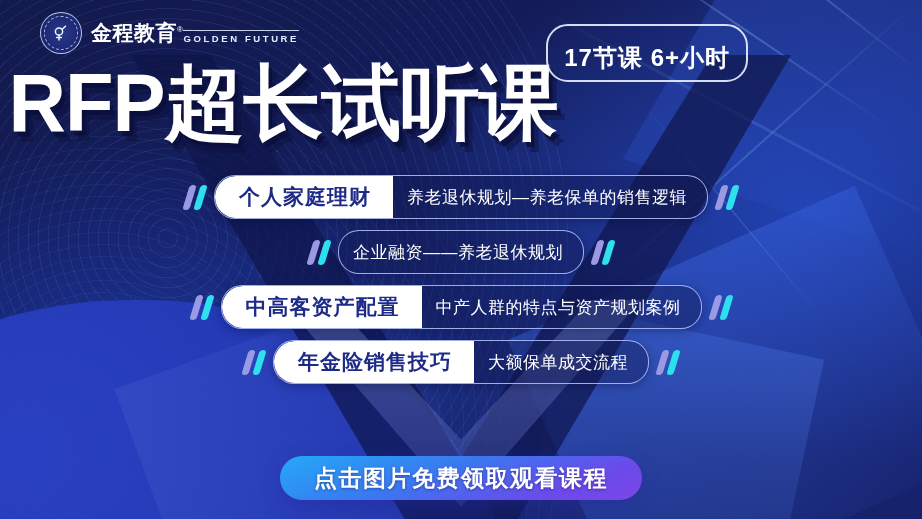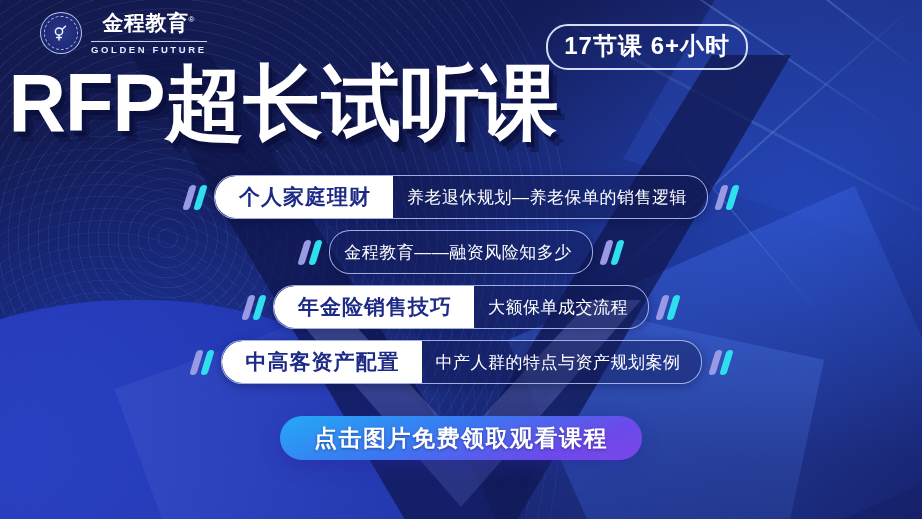--- a/index.html
+++ b/index.html
@@ -120,37 +120,37 @@
     display: flex; align-items: center; justify-content: center;
     position: relative; flex: none;
   }
   .logo-mark::after {
     content: "";
     position: absolute; inset: 3.2px;
     border-radius: 50%;
     border: 1px dashed rgba(220,230,255,0.75);
   }
   .logo-mark svg { position: relative; z-index: 2; }
-  .logo-text { display: flex; flex-direction: column; line-height: 1; align-items: center; }
+  .logo-text { display: flex; flex-direction: row; line-height: 1; }
   .logo-cn {
     color: #ffffff; font-size: 21px; font-weight: 700;
     letter-spacing: .5px; position: relative;
   }
   .logo-cn sup { font-size: 8px; vertical-align: super; font-weight: 400; }
   .logo-en {
     color: #e6ecff; font-size: 9.5px; font-weight: 700;
     letter-spacing: 2.6px; margin-top: 8px;
     border-top: 1px solid rgba(235,240,255,0.85);
     padding-top: 3px;
   }
 
   
   .badge {
     position: absolute; right: 174px; top: 24px;
-    padding: 4px 16px 6px;
+    padding: 16px 16px 6px;
     border: 2px solid rgba(230,238,255,0.92);
     border-radius: 22px;
     color: #ffffff;
     font-size: 24px; font-weight: 700;
     letter-spacing: 1px;
     white-space: nowrap;
     z-index: 8;
   }
 
   
@@ -211,21 +211,21 @@
     color: #ffffff;
     font-size: 17px; font-weight: 400;
     display: flex; align-items: center;
     padding: 0 20px 0 14px;
     letter-spacing: .5px;
     white-space: nowrap;
   }
 
   
   .cta {
-    position: absolute; left: 50%; top: 416px;
+    position: absolute; left: 50%; top: 456px;
     transform: translateX(-50%);
     z-index: 9;
     padding: 0 34px;
     height: 44px;
     display: flex; align-items: center; justify-content: center;
     border-radius: 22px;
     background: linear-gradient(160deg, #24a9f7 0%, #3a78f0 42%, #6c49ea 78%, #7b47e8 100%);
     color: #ffffff;
     font-size: 23px; font-weight: 700;
     letter-spacing: 1.5px;
@@ -296,21 +296,36 @@
         <div class="slash cyan"></div>
       </div>
     </div>
 
     <div class="row">
       <div class="slashes">
         <div class="slash purple"></div>
         <div class="slash cyan"></div>
       </div>
       <div class="capsule">
-        <div class="cap-right">金程教育——融资风险知多少</div>
+        <div class="cap-right">企业融资——养老退休规划</div>
+      </div>
+      <div class="slashes">
+        <div class="slash purple"></div>
+        <div class="slash cyan"></div>
+      </div>
+    </div>
+
+    <div class="row">
+      <div class="slashes">
+        <div class="slash purple"></div>
+        <div class="slash cyan"></div>
+      </div>
+      <div class="capsule">
+        <div class="cap-left">中高客资产配置</div>
+        <div class="cap-right">中产人群的特点与资产规划案例</div>
       </div>
       <div class="slashes">
         <div class="slash purple"></div>
         <div class="slash cyan"></div>
       </div>
     </div>
 
     <div class="row">
       <div class="slashes">
         <div class="slash purple"></div>
@@ -319,32 +334,17 @@
       <div class="capsule">
         <div class="cap-left">年金险销售技巧</div>
         <div class="cap-right">大额保单成交流程</div>
       </div>
       <div class="slashes">
         <div class="slash purple"></div>
         <div class="slash cyan"></div>
       </div>
     </div>
 
-    <div class="row">
-      <div class="slashes">
-        <div class="slash purple"></div>
-        <div class="slash cyan"></div>
-      </div>
-      <div class="capsule">
-        <div class="cap-left">中高客资产配置</div>
-        <div class="cap-right">中产人群的特点与资产规划案例</div>
-      </div>
-      <div class="slashes">
-        <div class="slash purple"></div>
-        <div class="slash cyan"></div>
-      </div>
-    </div>
-
   </div>
 
   <div class="cta">点击图片免费领取观看课程</div>
 
 </div>
 
 </body></html>

